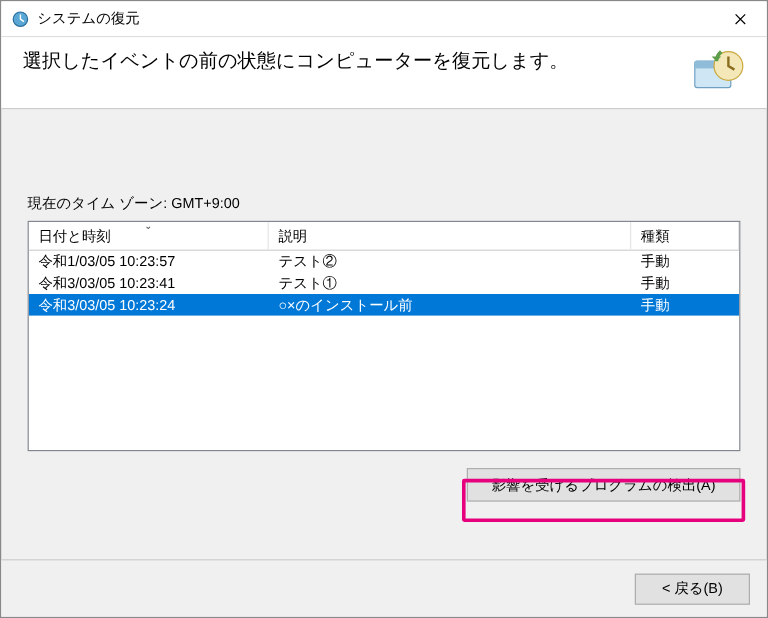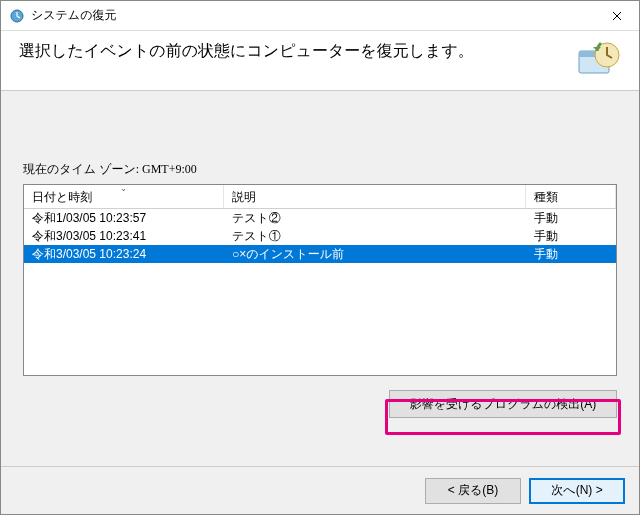--- a/index.html
+++ b/index.html
@@ -42,21 +42,21 @@
   }
   .header .restore-icon {
     position: absolute;
     right: 16px; top: 6px;
     width: 48px; height: 48px;
   }
 
   .body-area {
     padding: 70px 22px 12px 22px;
   }
-  .tz-label { font-size: 12px; margin-bottom: 6px; font-family: Liberation Serif, serif; }
+  .tz-label { font-size: 12px; margin-bottom: 6px; }
 
   .list-box {
     border: 1px solid #828790;
     background: #fff;
     height: 192px;
     overflow: hidden;
   }
   .list-header {
     display: flex;
     background: #fff;
@@ -203,14 +203,13 @@
 
   <div class="scan-row">
     <button class="scan-btn">影響を受けるプログラムの検出(A)</button>
   </div>
 </div>
 
 <div class="highlight-annot"></div>
 
 <div class="footer">
   <button>&lt; 戻る(B)</button>
-  <button class="default">次へ(N) &gt;</button>
 </div>
 
 </body></html>

